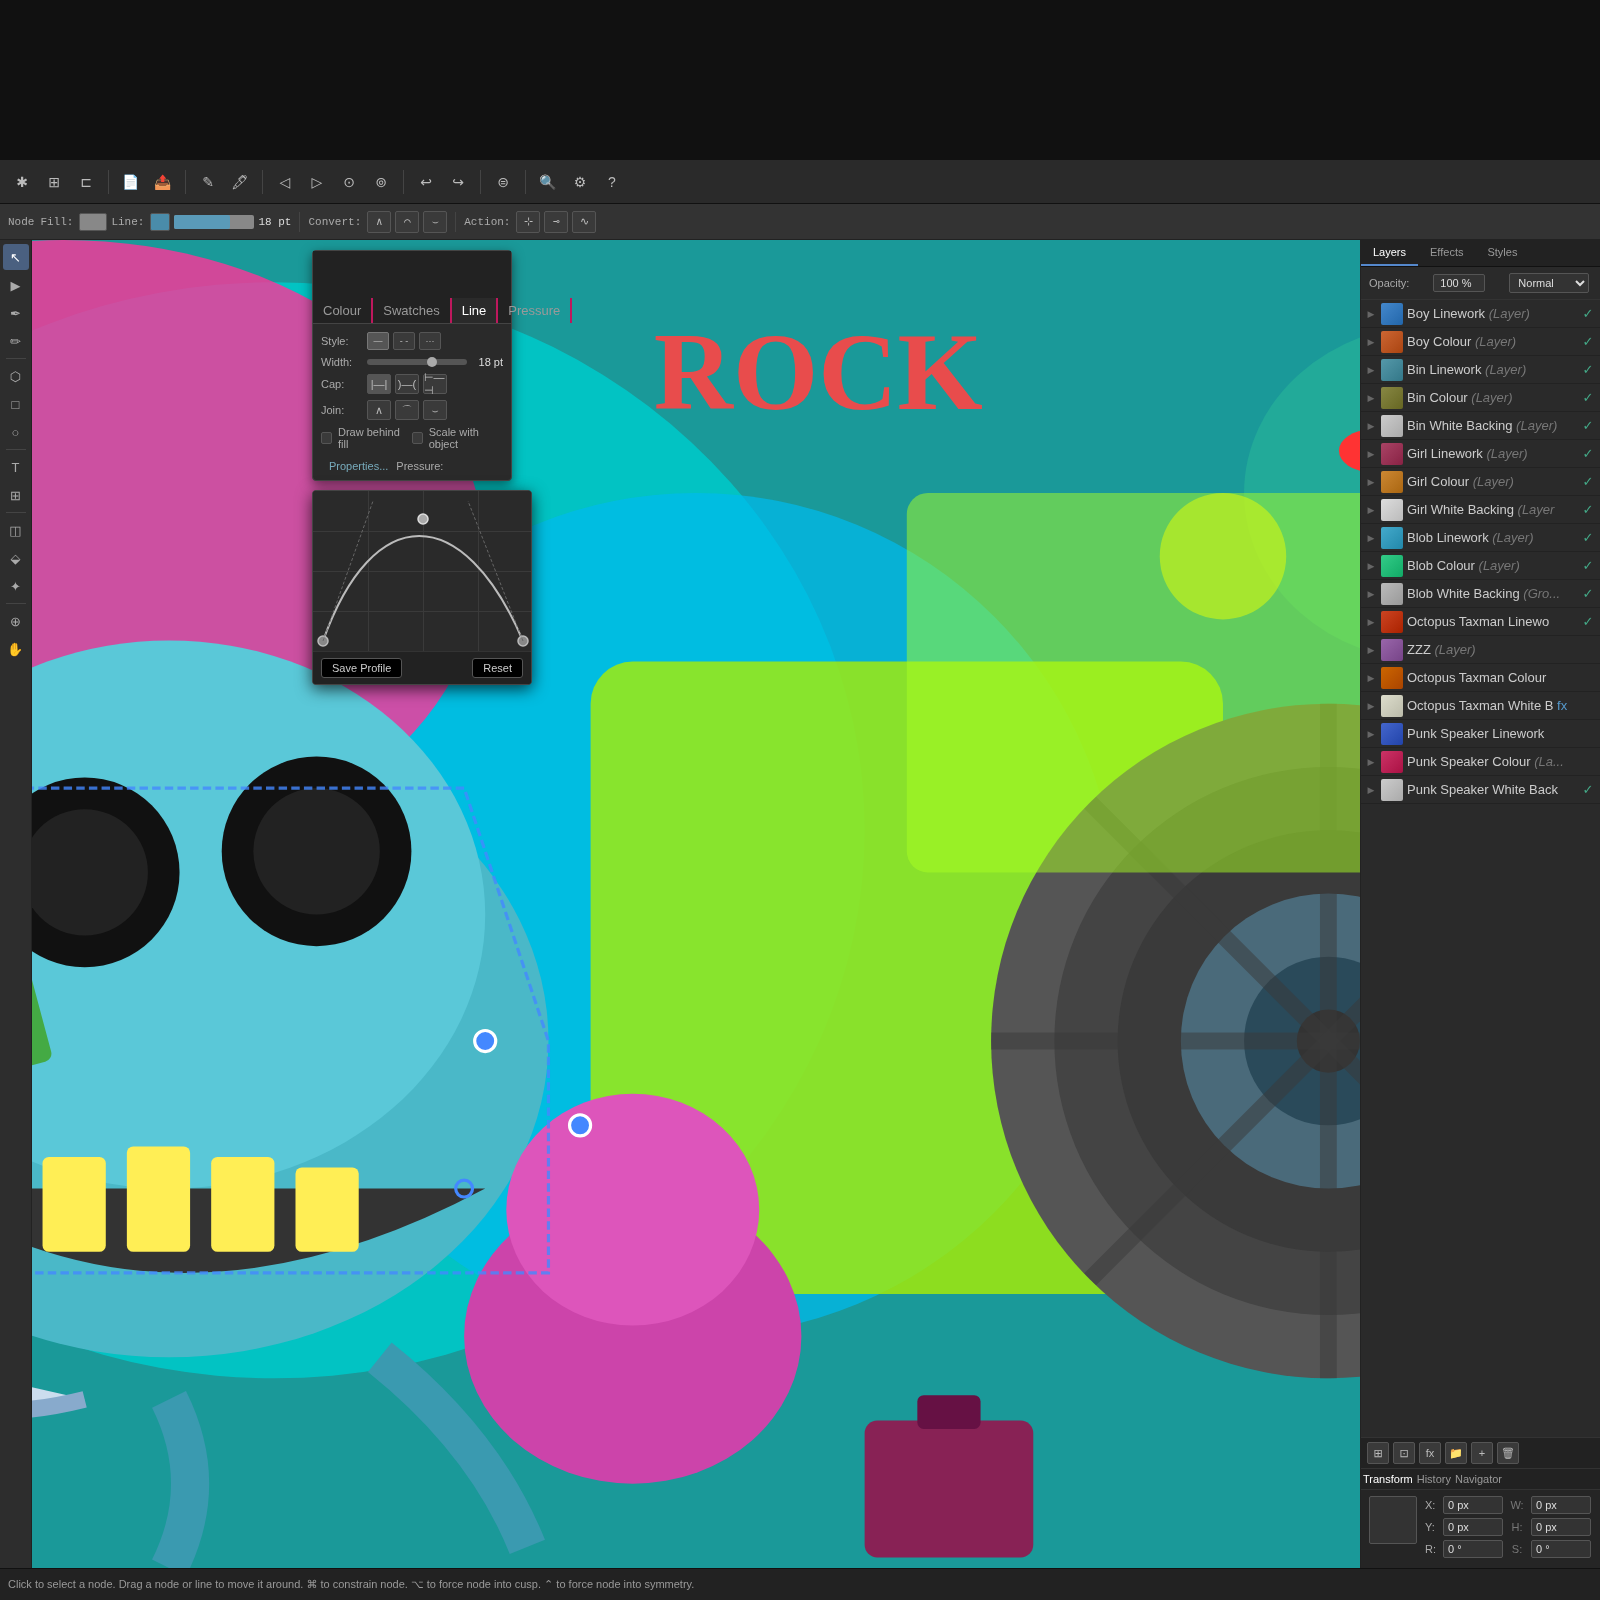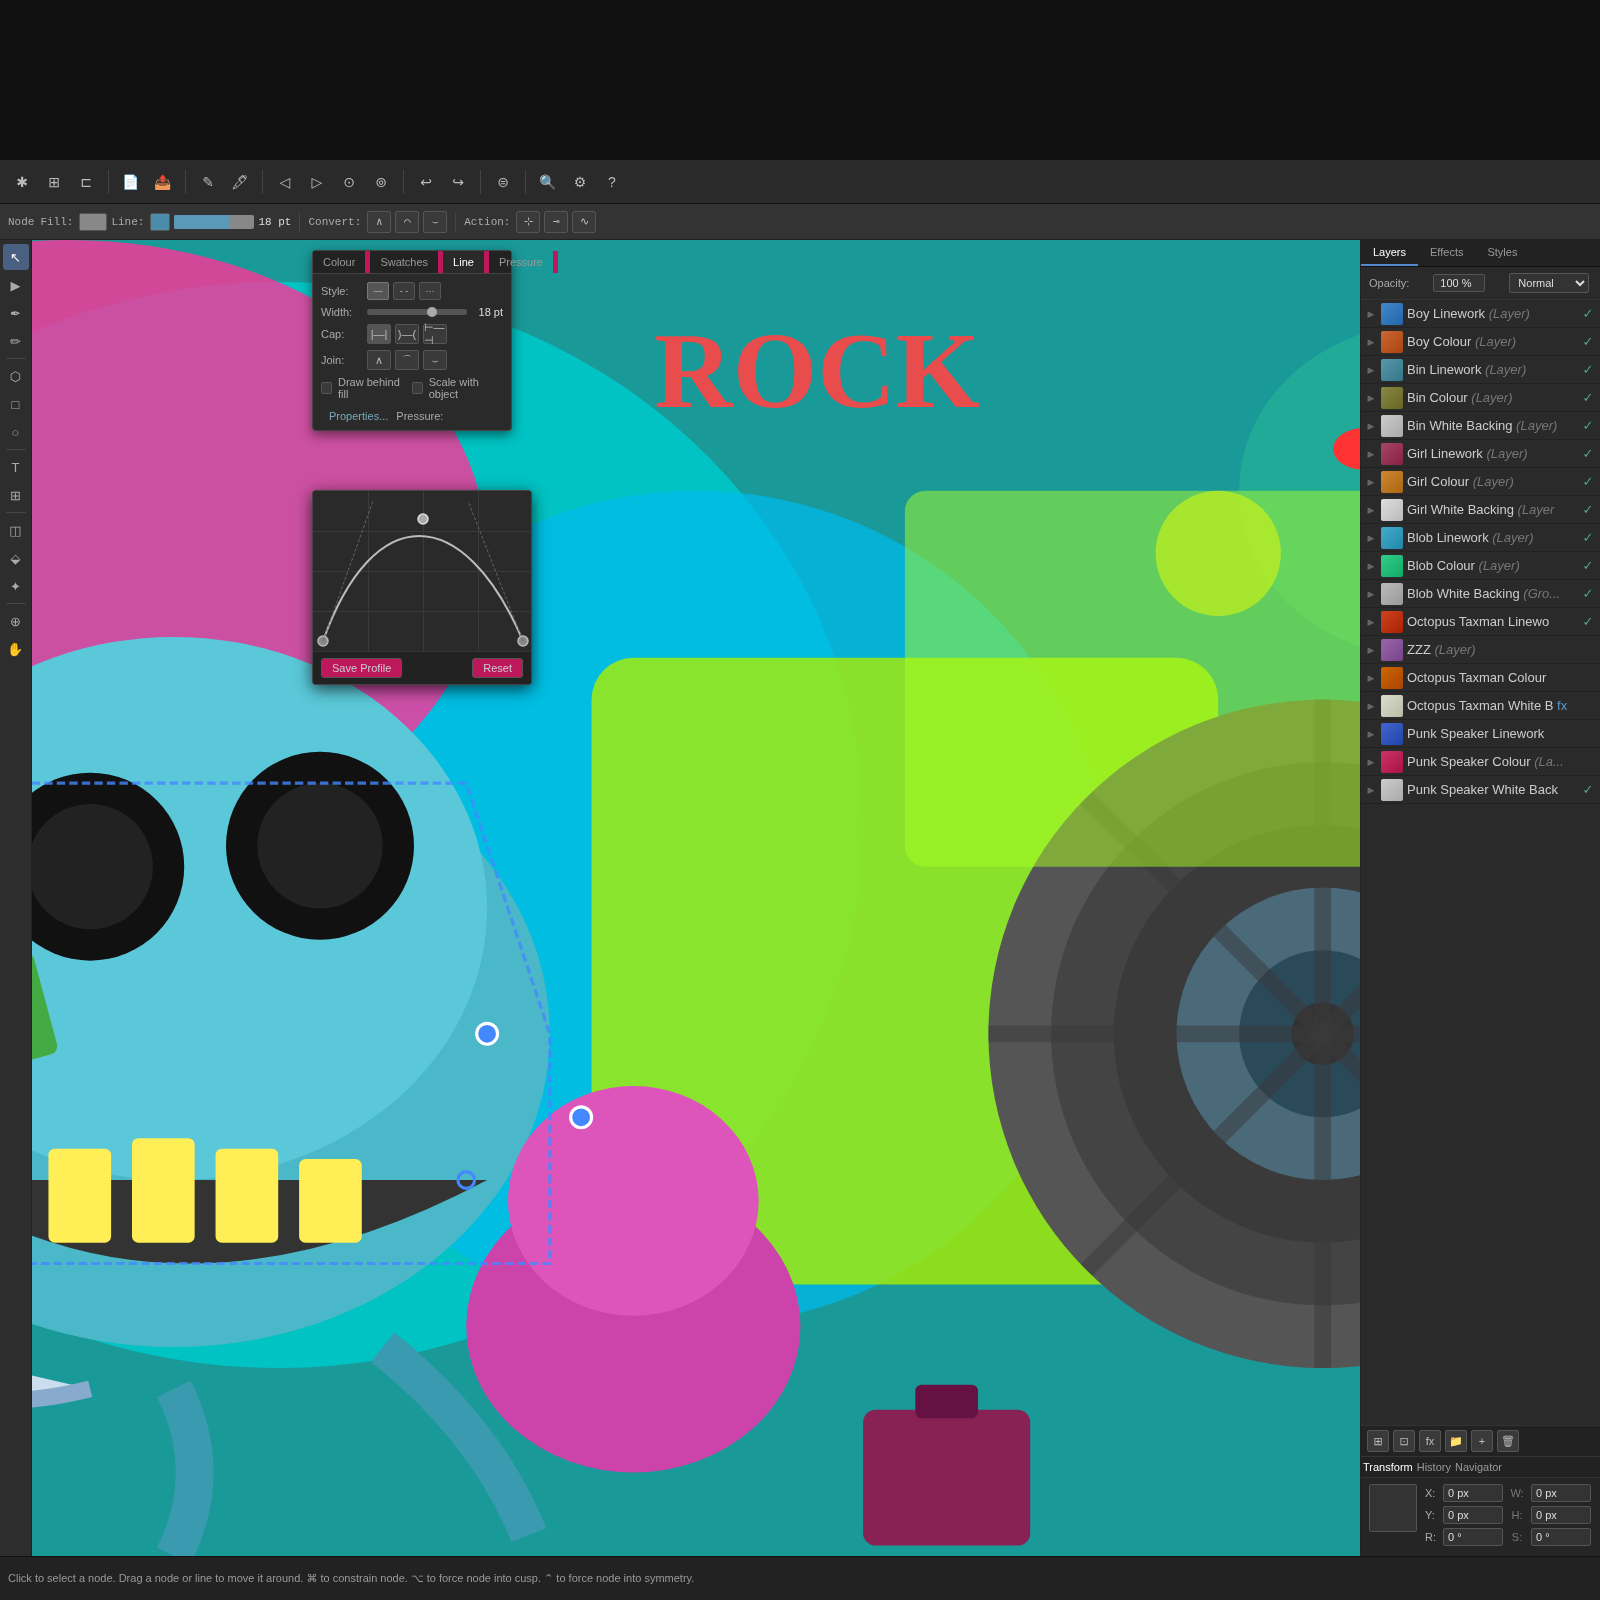--- a/index.html
+++ b/index.html
@@ -209,24 +209,25 @@
     }
 
     #stroke-panel-tabs {
       display: flex;
       background: #222;
       border-bottom: 1px solid #444;
     }
 
     .panel-tab {
       padding: 5px 10px;
-      font-size: 11px;
+      font-size: 13px;
       color: #999;
       cursor: pointer;
-      border-right: 5px solid #be185d;
+      border-right: 2px solid #be185d;
+      margin-top: 47px;
     }
     .panel-tab.active {
       color: #fff;
       background: #2a2a2a;
     }
 
     #stroke-panel-body {
       padding: 8px;
     }
 
@@ -354,21 +355,21 @@
       display: flex;
       justify-content: space-between;
       align-items: center;
       padding: 6px 8px;
       background: #222;
       border-top: 1px solid #333;
     }
 
     .popup-btn {
       padding: 3px 10px;
-      background: #be185d;
+      background: #000000;
       border: 1px solid #555;
       border-radius: 3px;
       font-size: 11px;
       color: #ccc;
       cursor: pointer;
     }
 
     
     #right-panel {
       width: 240px;
@@ -545,21 +546,21 @@
       padding: 2px 4px;
       font-size: 11px;
       color: #ddd;
     }
 
     .transform-sep { width: 16px; font-size: 11px; color: #777; text-align: center; }
 
     
     #status-bar {
       width: 100%;
-      height: 44px;
+      height: 32px;
       background: #222;
       border-top: 1px solid #111;
       display: flex;
       align-items: center;
       padding: 0 8px;
       font-size: 11px;
       color: #999;
     }
 
     

